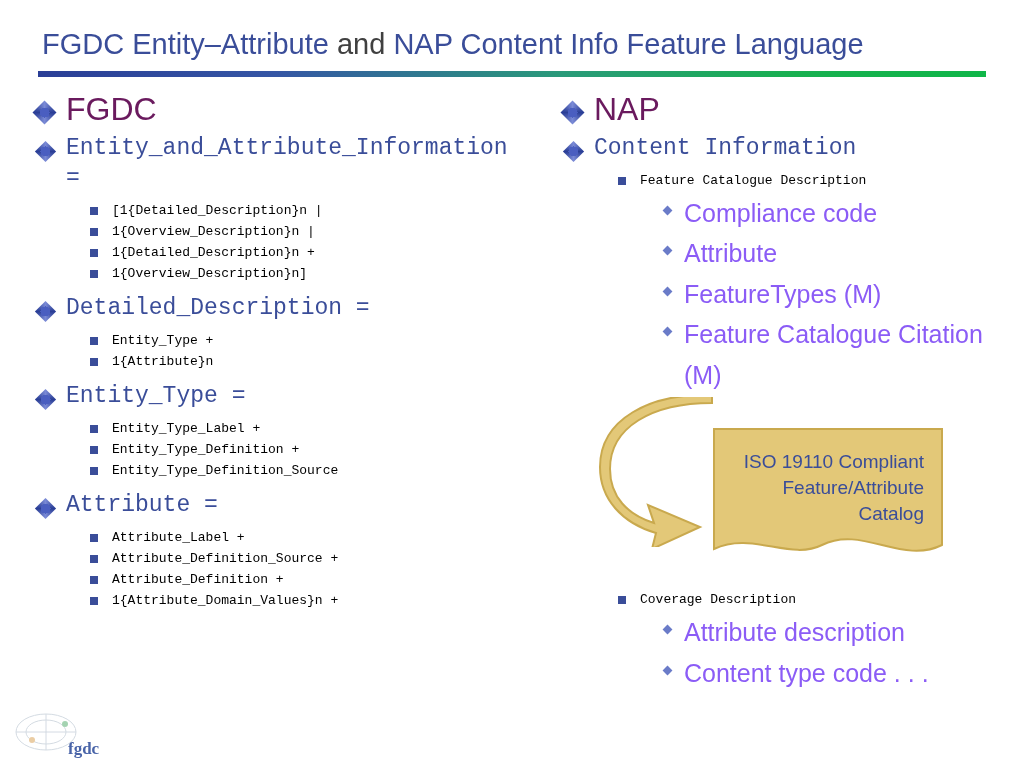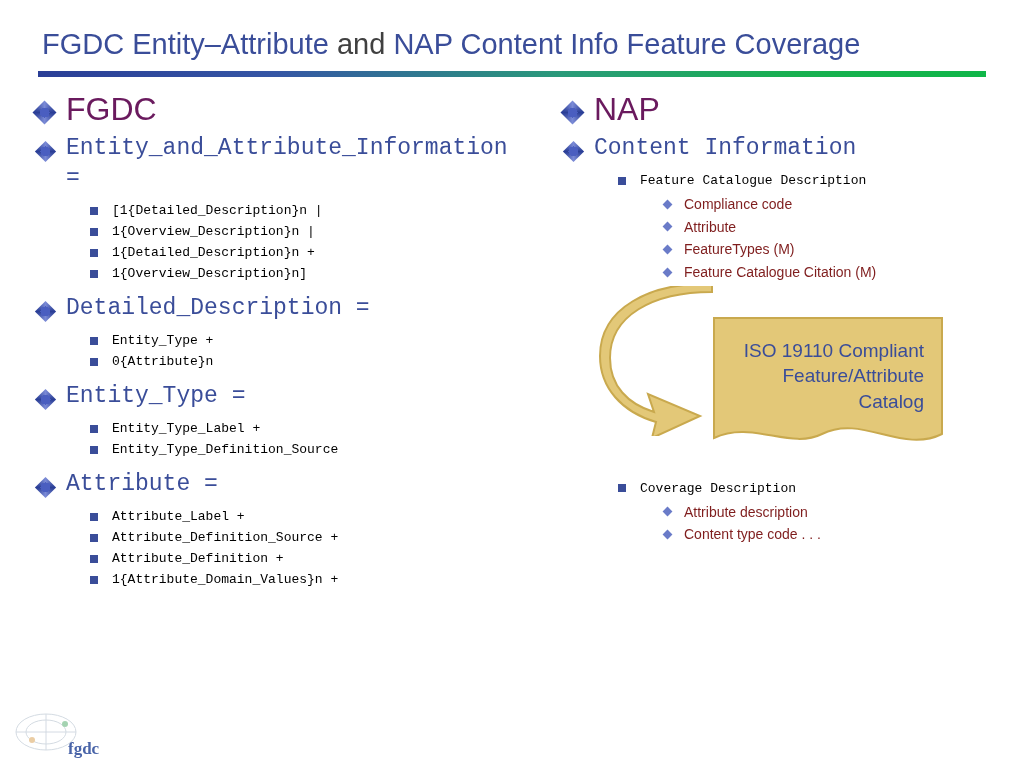--- a/index.html
+++ b/index.html
@@ -79,22 +79,22 @@
     top: 0.52em;
     width: 8px; height: 8px;
     background: #3a4d99;
   }
   ul.dot {
     list-style: none;
     margin: 2px 0 8px 44px;
   }
   ul.dot > li {
     position: relative;
-    font-size: 14px;
-    color: #7f1d1d;
+    font-size: 25px;
+    color: #8b5cf6;
     line-height: 1.62;
   }
   ul.dot > li::before {
     content: '';
     position: absolute;
     left: -20px;
     top: 0.55em;
     width: 7px; height: 7px;
     background: #6a7bc8;
     transform: rotate(45deg);
@@ -131,46 +131,47 @@
     left: 10px;
     bottom: 6px;
     width: 120px; height: 56px;
     opacity: 0.85;
   }
 </style>
 </head>
 <body>
 
 <div class="title-row">
-  <span>FGDC Entity–Attribute </span><span class="and">and</span><span> NAP Content Info Feature Coverage</span>
+  <span>FGDC Entity–Attribute </span><span class="and">and</span><span> NAP Content Info Feature Language</span>
 </div>
 <div class="rule"></div>
 
 <div class="cols">
 
   <div class="col col-left">
     <div class="h1 dia">FGDC</div>
 
     <div class="h2 dia">Entity_and_Attribute_Information =</div>
     <ul class="sq">
       <li>[1{Detailed_Description}n |</li>
       <li>1{Overview_Description}n |</li>
       <li>1{Detailed_Description}n +</li>
       <li>1{Overview_Description}n]</li>
     </ul>
 
     <div class="h2 dia">Detailed_Description =</div>
     <ul class="sq">
       <li>Entity_Type +</li>
-      <li>0{Attribute}n</li>
+      <li>1{Attribute}n</li>
     </ul>
 
     <div class="h2 dia">Entity_Type =</div>
     <ul class="sq">
       <li>Entity_Type_Label +</li>
+      <li>Entity_Type_Definition +</li>
       <li>Entity_Type_Definition_Source</li>
     </ul>
 
     <div class="h2 dia">Attribute =</div>
     <ul class="sq">
       <li>Attribute_Label +</li>
       <li>Attribute_Definition_Source +</li>
       <li>Attribute_Definition +</li>
       <li>1{Attribute_Domain_Values}n +</li>
     </ul>

